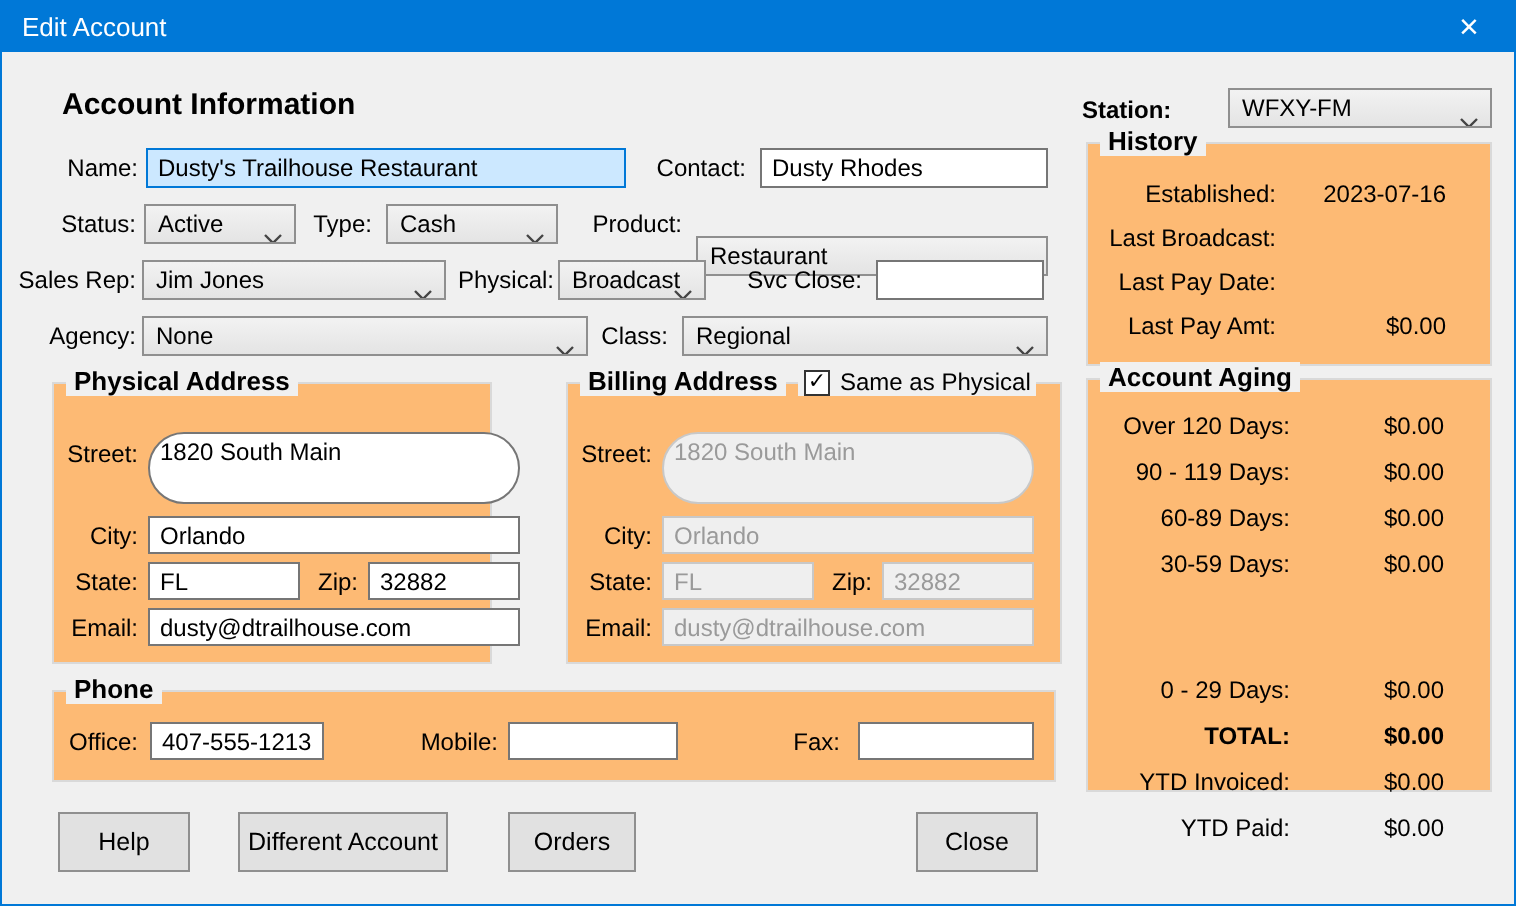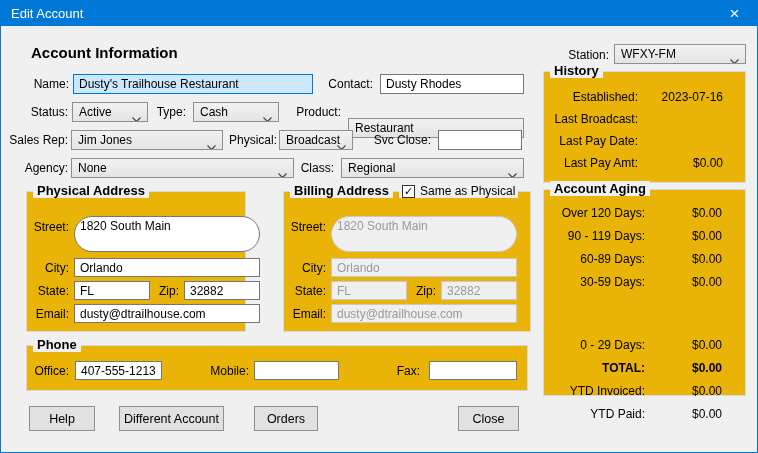--- a/index.html
+++ b/index.html
@@ -18,41 +18,41 @@
   .close-btn {
     position:absolute; right:0; top:0; width:45px; height:25px;
     display:flex; align-items:center; justify-content:center;
     color:#fff; font-size:17px; line-height:1; cursor:pointer;
   }
   .content { position:absolute; left:0; top:25px; right:0; bottom:0; }
   .abs { position:absolute; }
 
   .heading { font-weight:bold; font-size:15px; }
   .lbl { text-align:right; white-space:nowrap; }
-  .blbl { text-align:right; white-space:nowrap; font-weight:normal; }
+  .blbl { text-align:left; white-space:nowrap; font-weight:bold; }
 
   .txt {
     position:absolute; height:20px; background:#fff;
     border:1px solid #767676; padding:0 5px; font:12px "Liberation Sans",sans-serif;
     color:#000; outline:none;
   }
   .txt.focused { background:#cce8ff; border:1px solid #0078d7; }
   .txt.disabled { background:#efefef; border:1px solid #c8c8c8; color:#9a9a9a; }
 
   textarea.txt { resize:none; padding-top:2px; line-height:14px; overflow:hidden;border-radius:18px; }
 
   .combo {
     position:absolute; height:20px; background:linear-gradient(#f2f2f2,#e4e4e4);
     border:1px solid #8f8f8f; padding:0 20px 0 6px;
     display:flex; align-items:center; white-space:nowrap; overflow:hidden; cursor:default;
   }
   .combo .chev { position:absolute; right:6px; top:8px; }
 
   .group {
-    position:absolute; border:1px solid #d9d9d9; background:#eab308;
+    position:absolute; border:1px solid #d9d9d9; background:#fdba74;
   }
   .group-title {
     position:absolute; top:-9px; left:6px; background:#f0f0f0;
     font-weight:bold; font-size:13px; padding:0 4px; white-space:nowrap;
   }
 
   .kv-row { position:relative; height:22px; line-height:22px; }
   .kv-lbl { position:absolute; white-space:nowrap; }
   .kv-val { position:absolute; white-space:nowrap; text-align:right; }
   .bold { font-weight:bold; }
@@ -61,21 +61,21 @@
     position:absolute; top:-8px; display:flex; align-items:center; gap:5px;
     background:#f0f0f0; padding:0 3px; cursor:default;
   }
   .checkbox {
     width:13px; height:13px; background:#fff; border:1px solid #333;
     display:flex; align-items:center; justify-content:center;
     font-size:11px; line-height:11px; color:#000;
   }
 
   .btn {
-    position:absolute; height:25px; background:#e1e1e1; border:1px solid #8f8f8f;
+    position:absolute; height:30px; background:#e1e1e1; border:1px solid #8f8f8f;
     font:12.5px "Liberation Sans",sans-serif; color:#000;
     display:flex; align-items:center; justify-content:center; cursor:pointer;
   }
   .btn.disabled { background:#cfcfcf; border:1px solid #c3c3c3; color:#9e9e9e; cursor:default; }
 </style>
 </head>
 <body>
 
 <div class="window">
 

